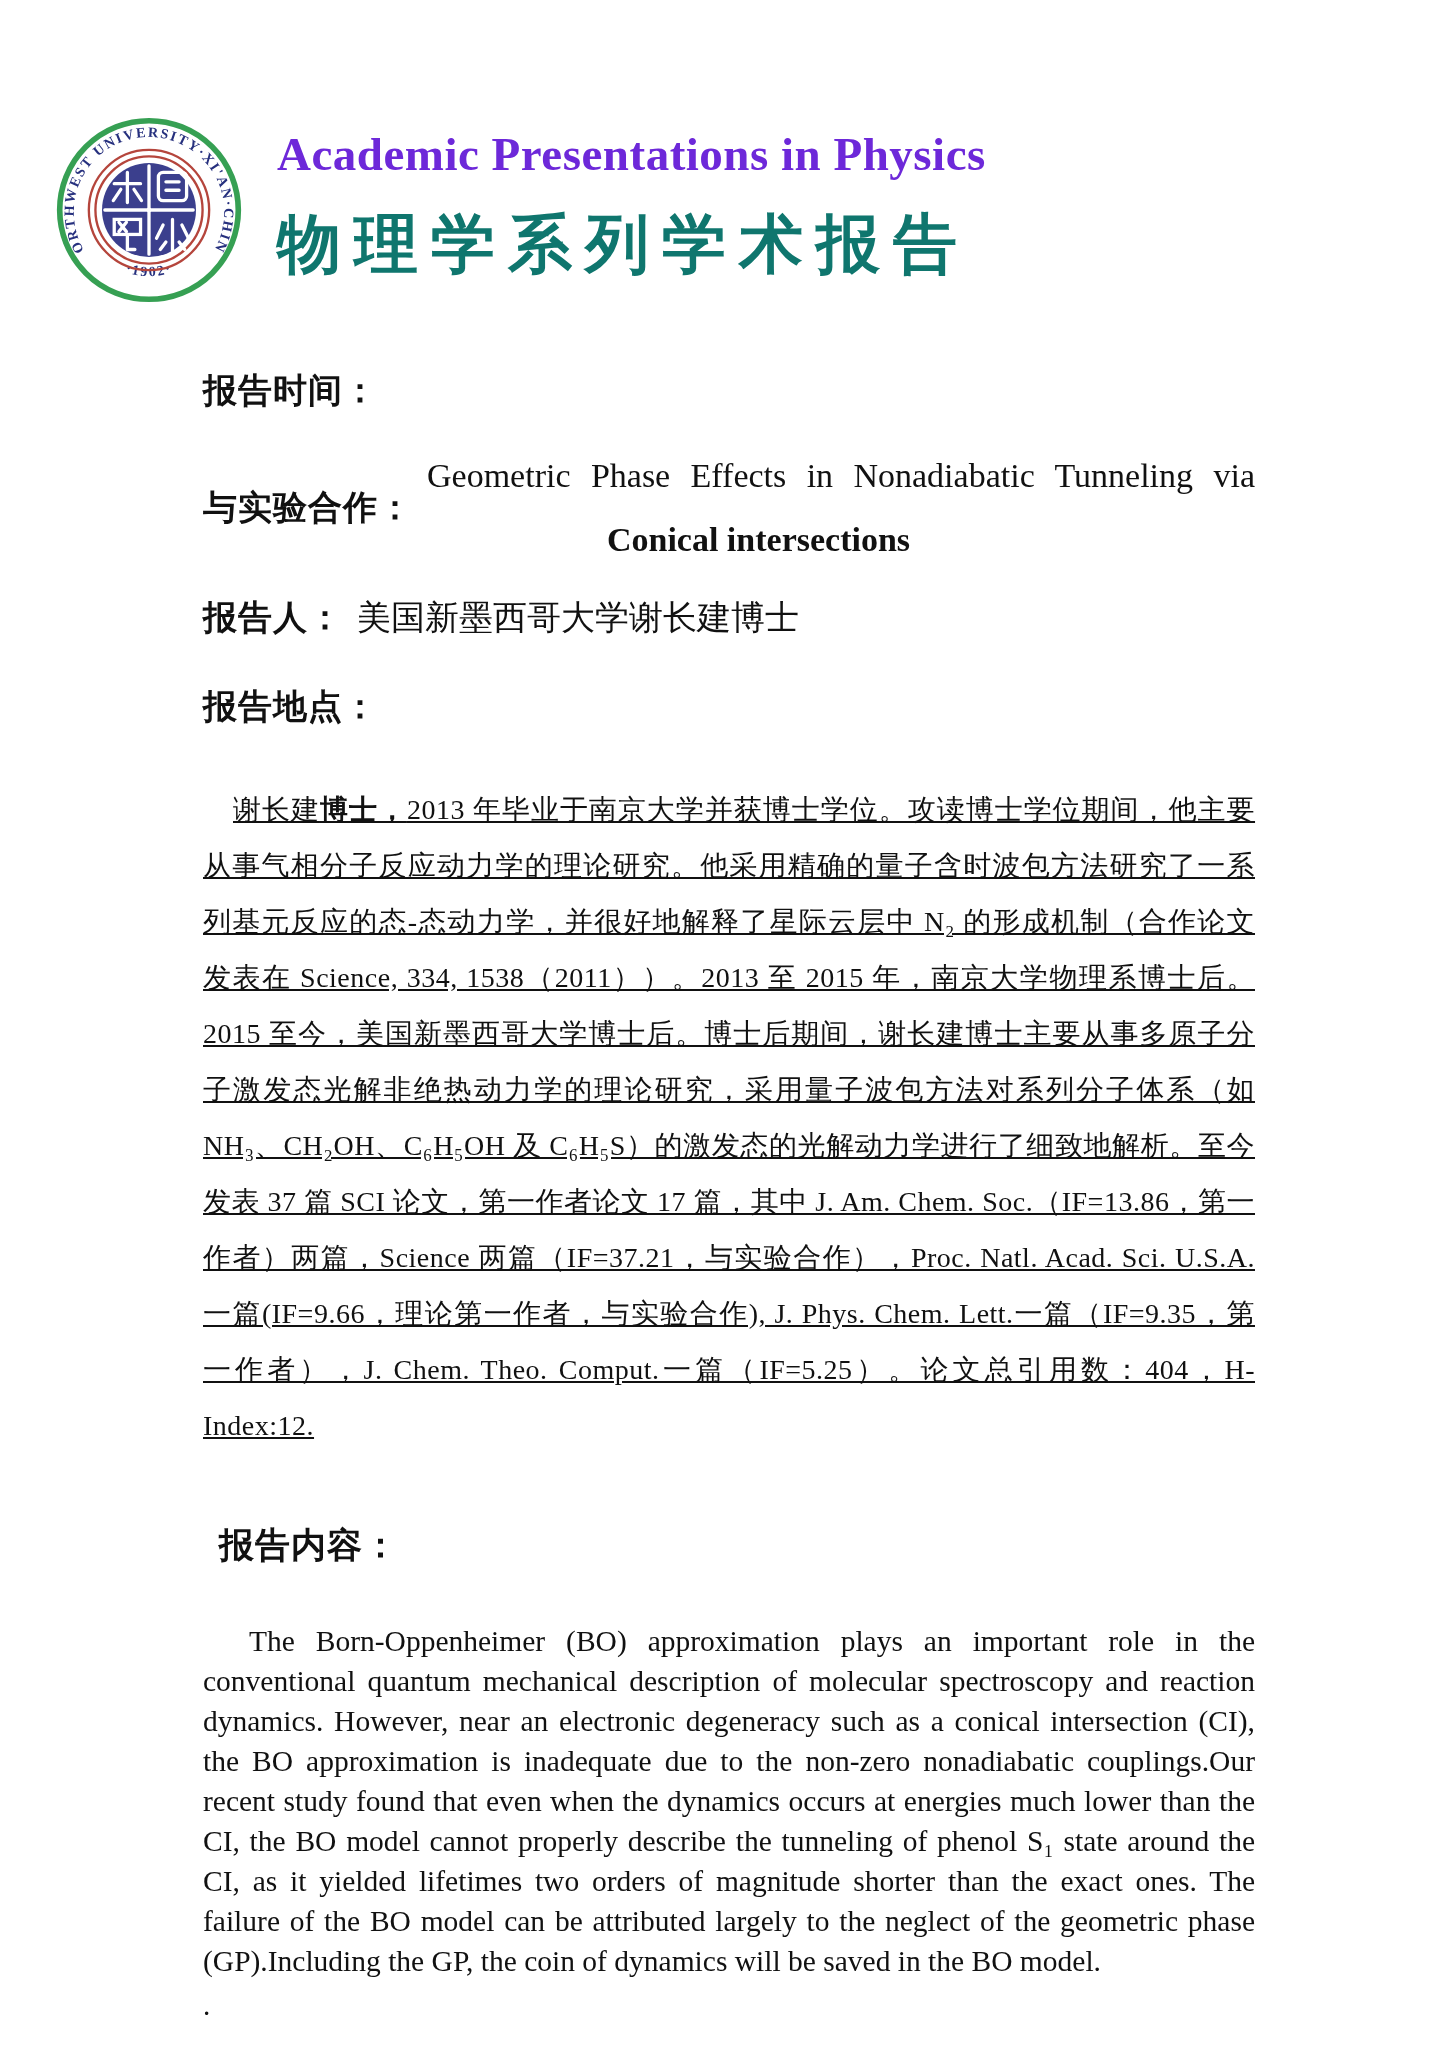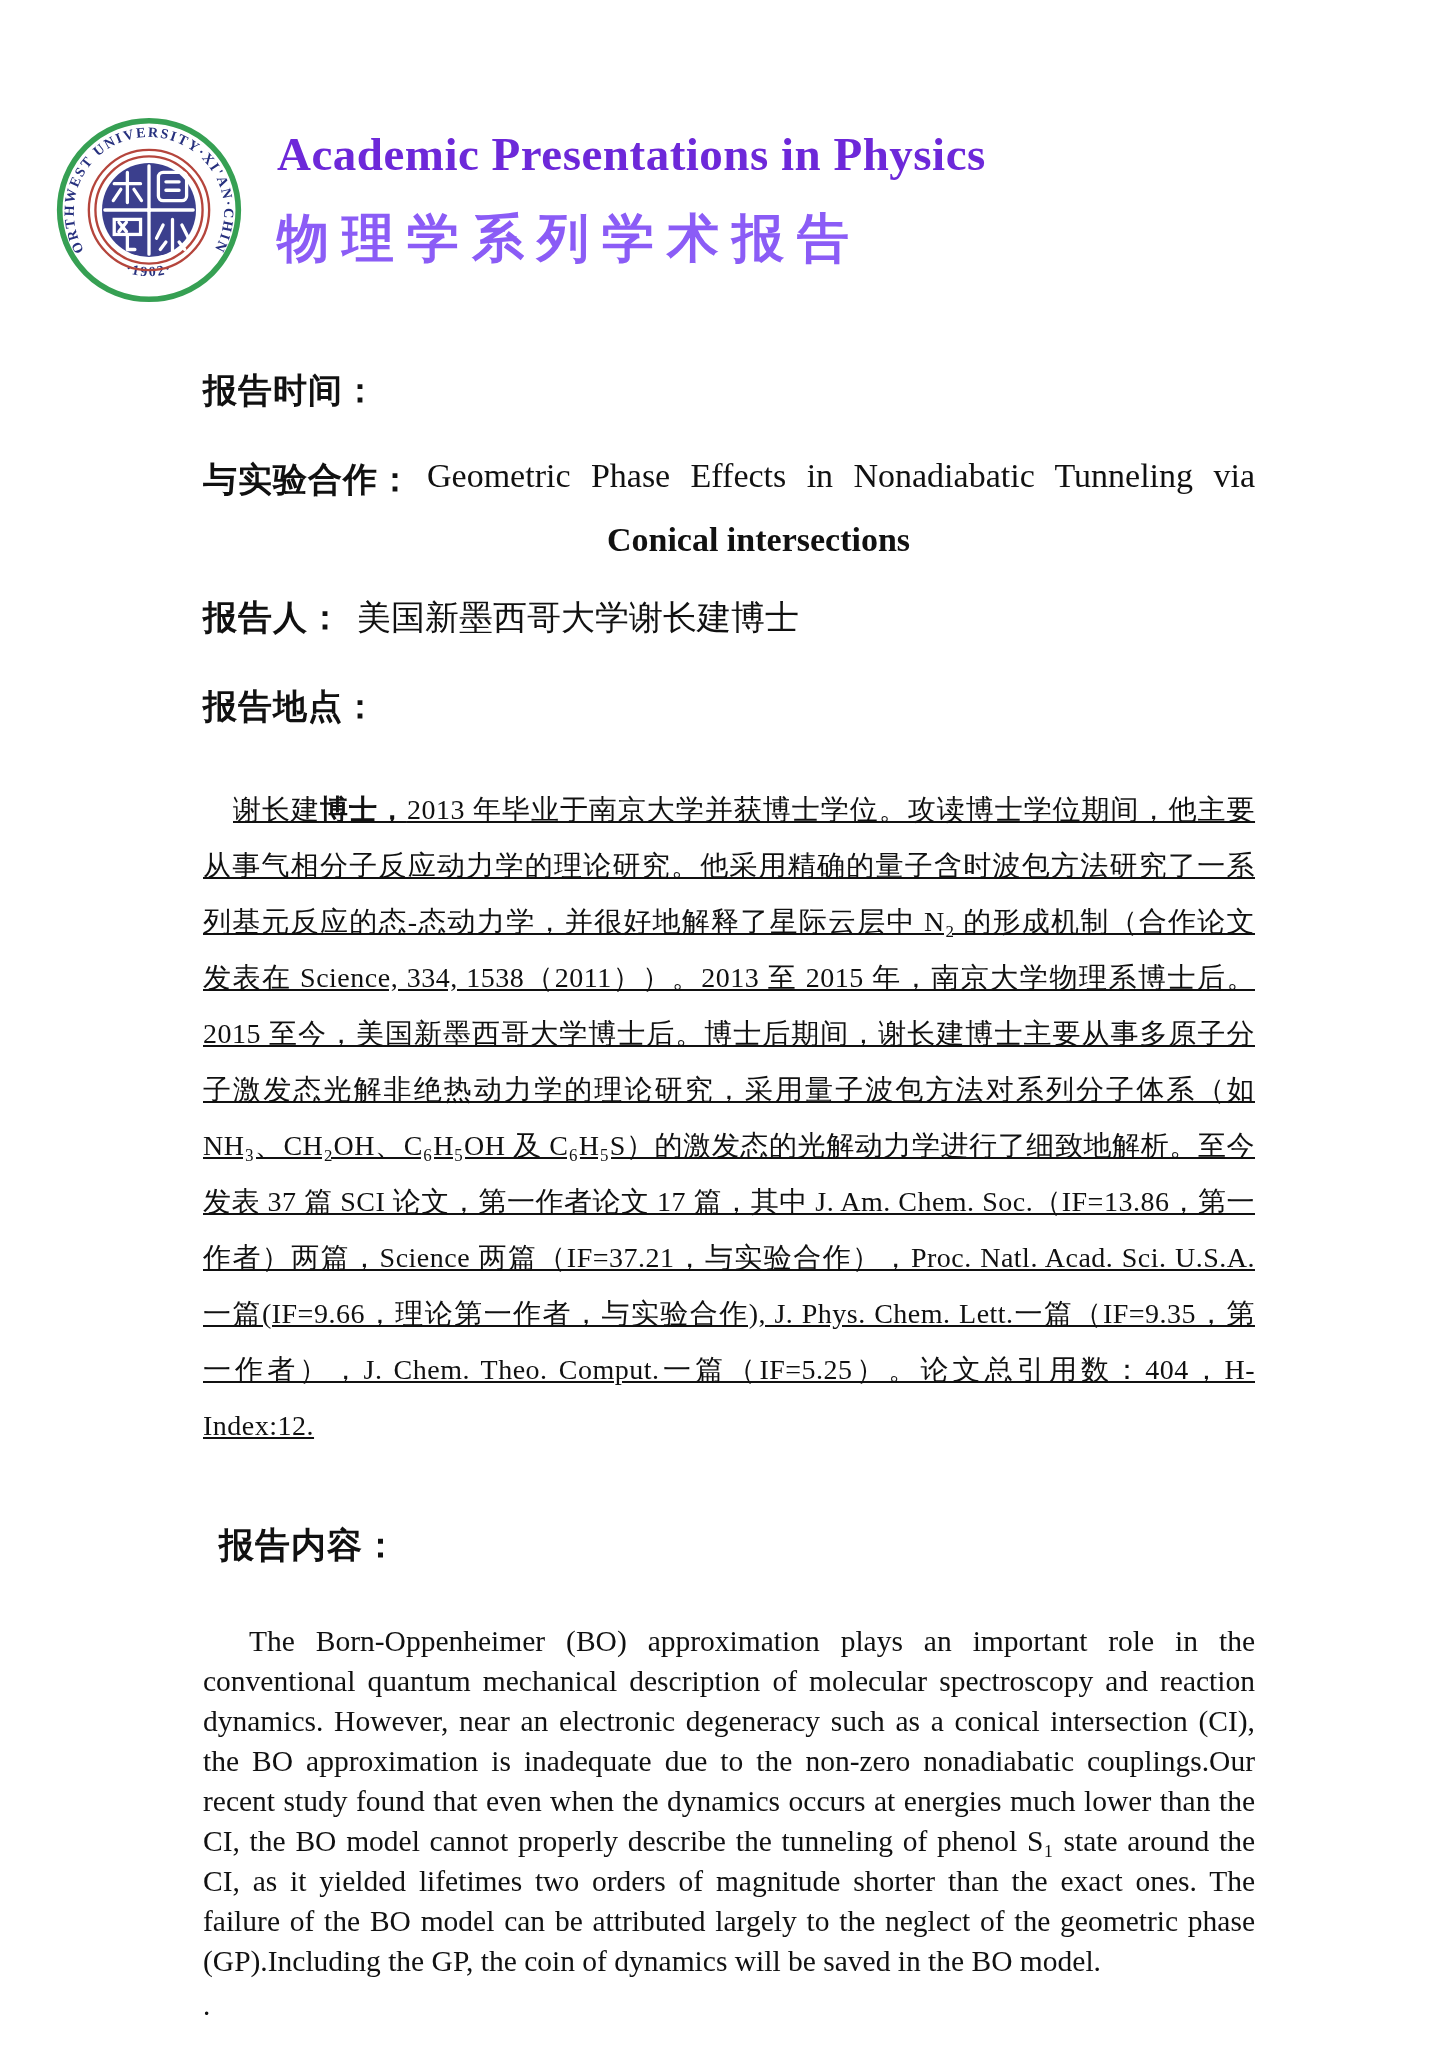--- a/index.html
+++ b/index.html
@@ -26,30 +26,30 @@
     font-weight: bold;
     font-size: 47px;
     line-height: 1.05;
     color: #6d28d9;
     letter-spacing: 0.5px;
   }
   .title-zh {
     margin-top: 34px;
     font-family: "Liberation Serif", "DejaVu Serif", serif;
     font-weight: bold;
-    font-size: 52px;
+    font-size: 64px;
     line-height: 1.0;
-    color: #8b5cf6;
+    color: #0f766e;
     letter-spacing: 13px;
   }
   
   .content { margin: 64px 200px 0 203px; }
   .field {
     display: flex;
-    align-items: flex-start;
+    align-items: center;
     font-size: 34px;
     margin-bottom: 43px;
   }
   .flabel {
     font-family: "Liberation Sans", "DejaVu Sans", sans-serif;
     font-weight: bold;
     white-space: nowrap;
     margin-right: 14px;
     letter-spacing: 1px;
   }

